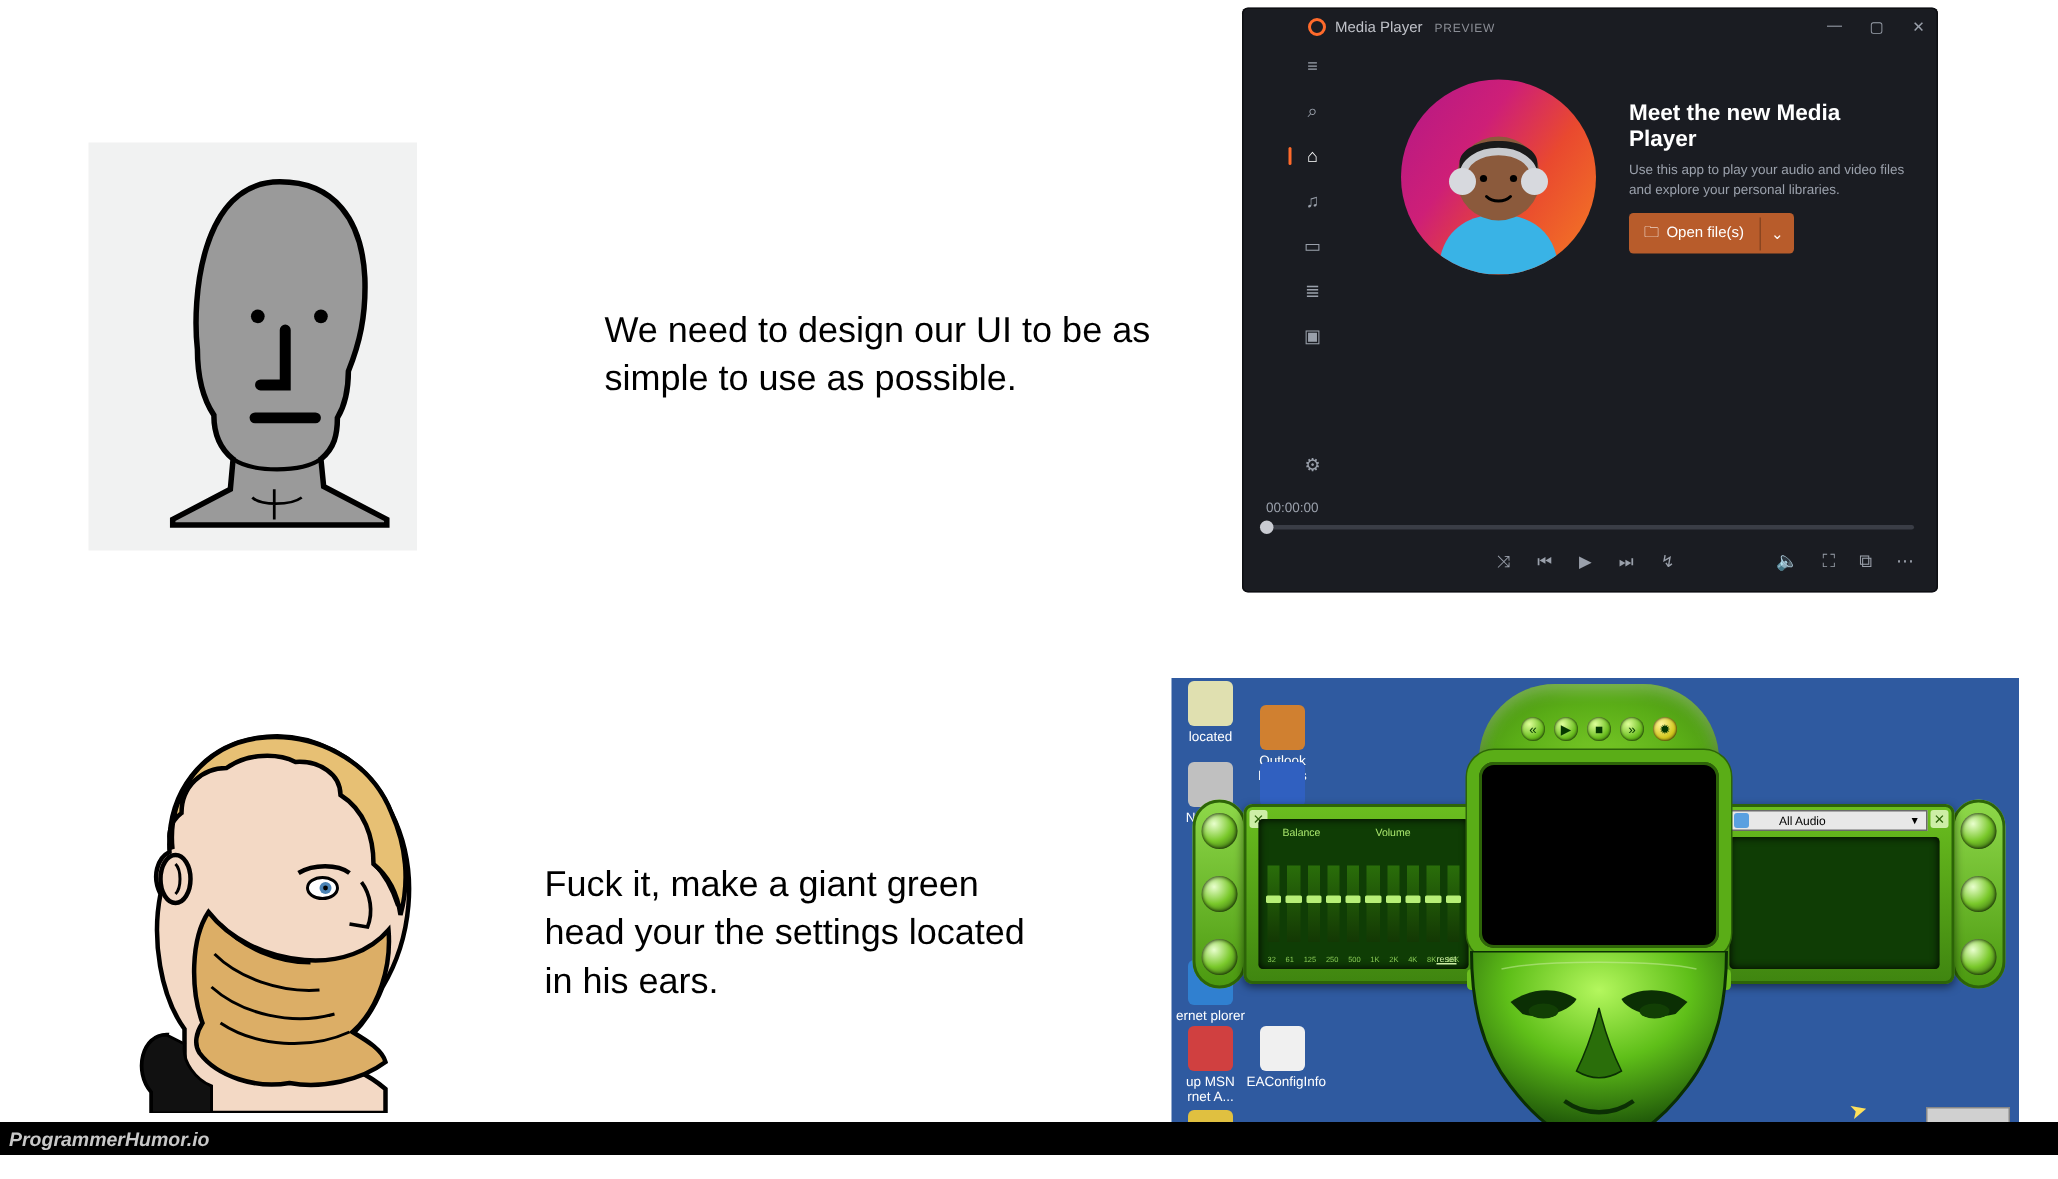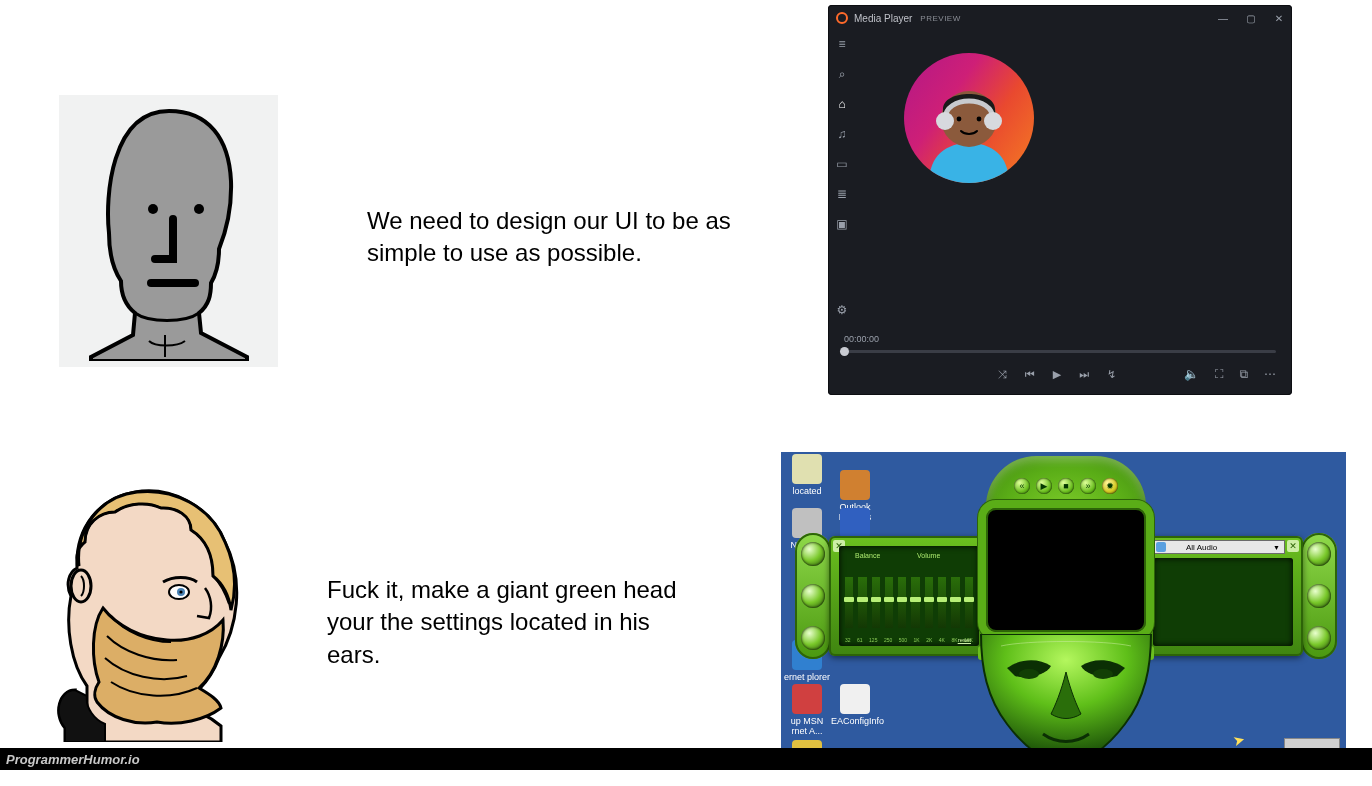--- a/index.html
+++ b/index.html
@@ -4,21 +4,21 @@
 <style>
   * { box-sizing: border-box; margin: 0; padding: 0; }
   body {
     width: 1372px;
     height: 786px;
     background: #fff;
     font-family: "Segoe UI", Arial, sans-serif;
     position: relative;
     overflow: hidden;
   }
-  .panel { position: absolute; }
+  .panel { position: absolute; padding-left: 36px; }
 
   
   .wojak-box {
     left: 59px; top: 95px; width: 219px; height: 272px;
     background: #f1f2f2;
     display:flex; align-items:center; justify-content:center;
   }
   .wojak-svg { width: 200px; height: 260px; }
 
   
@@ -248,20 +248,31 @@
             <path d="M20 108 C20 80 38 68 60 68 C82 68 100 80 100 108 Z" fill="#39b3e6"></path>
             <circle cx="60" cy="44" r="28" fill="#8b5a3c"></circle>
             <path d="M34 42 C34 22 86 22 86 42 L86 34 C86 14 34 14 34 34 Z" fill="#1a1a1a"></path>
             <path d="M36 44 C36 20 84 20 84 44" fill="none" stroke="#c8cace" stroke-width="5"></path>
             <circle cx="36" cy="46" r="9" fill="#d7d9de"></circle>
               <circle cx="84" cy="46" r="9" fill="#d7d9de"></circle>
             <circle cx="50" cy="44" r="2.4" fill="#000"></circle>
               <circle cx="70" cy="44" r="2.4" fill="#000"></circle>
             <path d="M52 56 C56 60 64 60 68 56" fill="none" stroke="#000" stroke-width="2" stroke-linecap="round"></path>
           </svg>
+        </div>
+        <div>
+          <div class="mp-h1">Meet the new Media Player</div>
+          <div class="mp-sub">Use this app to play your audio and video files and explore your personal libraries.</div>
+          <div class="mp-open">
+            <span class="mp-open-main">
+                <span>🗀</span>
+                <span>Open file(s)</span>
+              </span>
+            <span class="mp-open-drop">⌄</span>
+          </div>
         </div>
       </div>
     </div>
   </div>
   <div class="mp-controls">
     <span class="mp-time">00:00:00</span>
     <div class="mp-track"></div>
     <div class="mp-left-ctrls">
       <span>⤨</span>
       <span>⏮</span>

